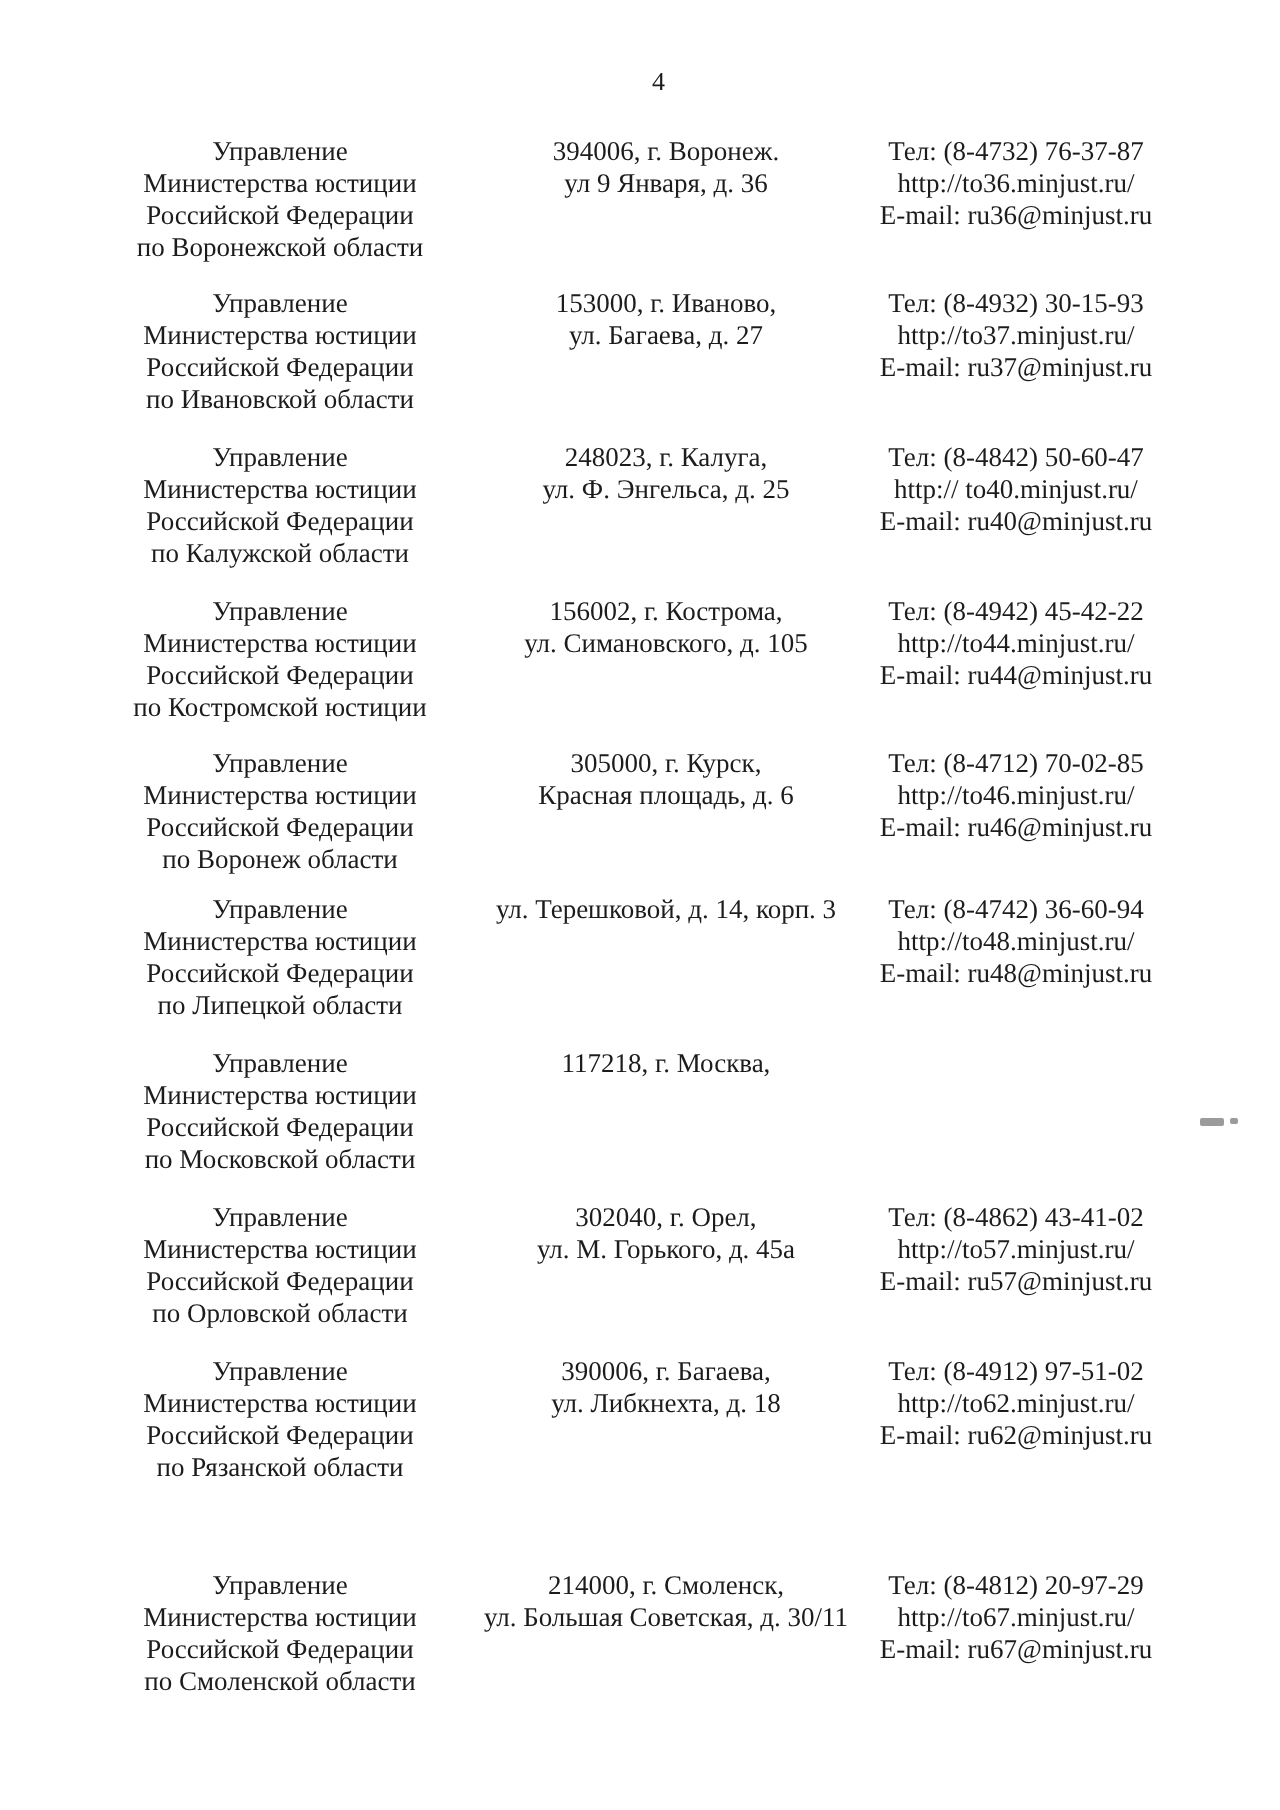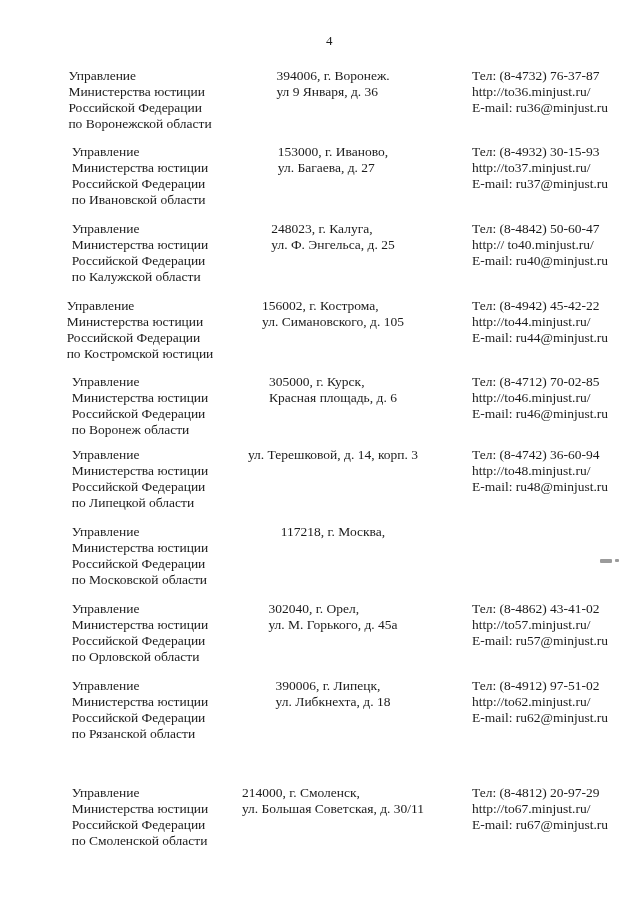--- a/index.html
+++ b/index.html
@@ -22,28 +22,28 @@
   .entry{
     position:absolute;
     left:0;
     width:100%;
     height:64px;
   }
   .cell{
     position:absolute;
     top:0;
     transform:translateX(-50%);
-    text-align:left;
+    text-align:center;
     white-space:nowrap;
     font-size:13.5px;
     line-height:16px;
   }
   .cell.org{left:140px;}
   .cell.addr{left:333px;}
-  .cell.contact{left:540px;}
+  .cell.contact{left:508px;}
   .edge-mark{
     position:absolute;
     border-radius:1px;
   }
   .edge-mark.m1{left:600px;top:559px;width:12px;height:4px;}
   .edge-mark.m2{left:615px;top:559px;width:4px;height:3px;}
 </style>
 </head>
 <body>
 
@@ -189,21 +189,21 @@
   </div>
 
   <div class="entry" style="top: 678px;">
     <div class="cell org">
           <div>Управление</div>
           <div>Министерства юстиции</div>
           <div>Российской Федерации</div>
           <div>по Рязанской области</div>
         </div>
     <div class="cell addr">
-          <div>390006, г. Липецк,</div>
+          <div>390006, г. Багаева,</div>
           <div>ул. Либкнехта, д. 18</div>
         </div>
     <div class="cell contact">
           <div>Тел: (8-4912) 97-51-02</div>
           <div>http://to62.minjust.ru/</div>
           <div>E-mail: ru62@minjust.ru</div>
         </div>
   </div>
 
   <div class="entry" style="top: 785px;">

